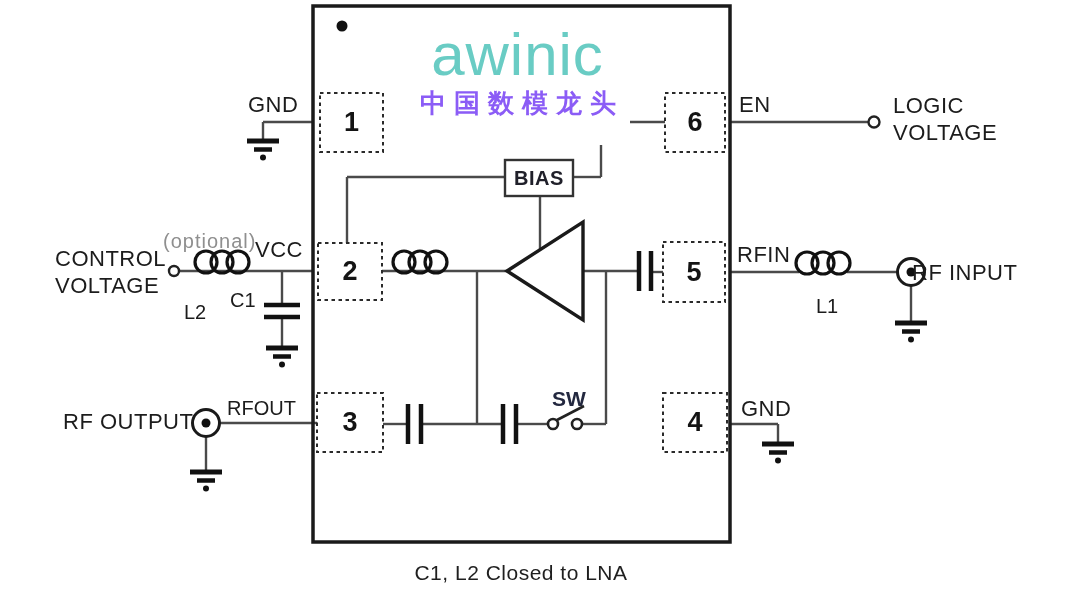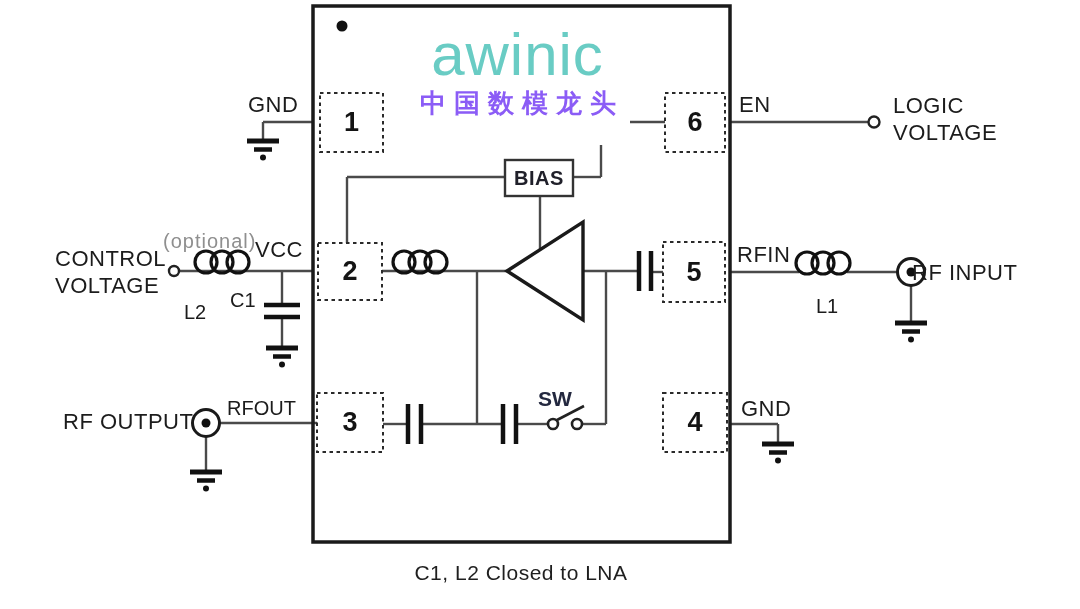--- a/index.html
+++ b/index.html
@@ -13,21 +13,21 @@
   .sz20{font-size:20px;}
   .opt{font-size:20px;color:#8f8f8f;letter-spacing:1px;}
   .pin-num{
     position:absolute;display:flex;align-items:center;justify-content:center;
     font-size:27px;font-weight:bold;color:#141414;
   }
   .bias-lbl{
     position:absolute;display:flex;align-items:center;justify-content:center;
     font-size:20px;font-weight:600;color:#20202a;letter-spacing:.5px;
   }
-  .sw-lbl{font-size:21px;font-weight:bold;color:#23283f;}
+  .sw-lbl{font-size:21px;font-weight:bold;color:#23283f;margin-left:14px;}
   .logo{
     position:absolute;left:390px;top:20px;width:255px;text-align:center;
     font-size:60px;font-weight:500;color:#69ccc4;letter-spacing:1px;
   }
   .tagline{
     position:absolute;left:393px;top:86px;width:250px;text-align:center;
     font-size:26px;font-weight:600;color:#8b5cf6;letter-spacing:8px;text-indent:8px;
   }
   .caption{
     position:absolute;left:371px;top:561px;width:300px;text-align:center;

